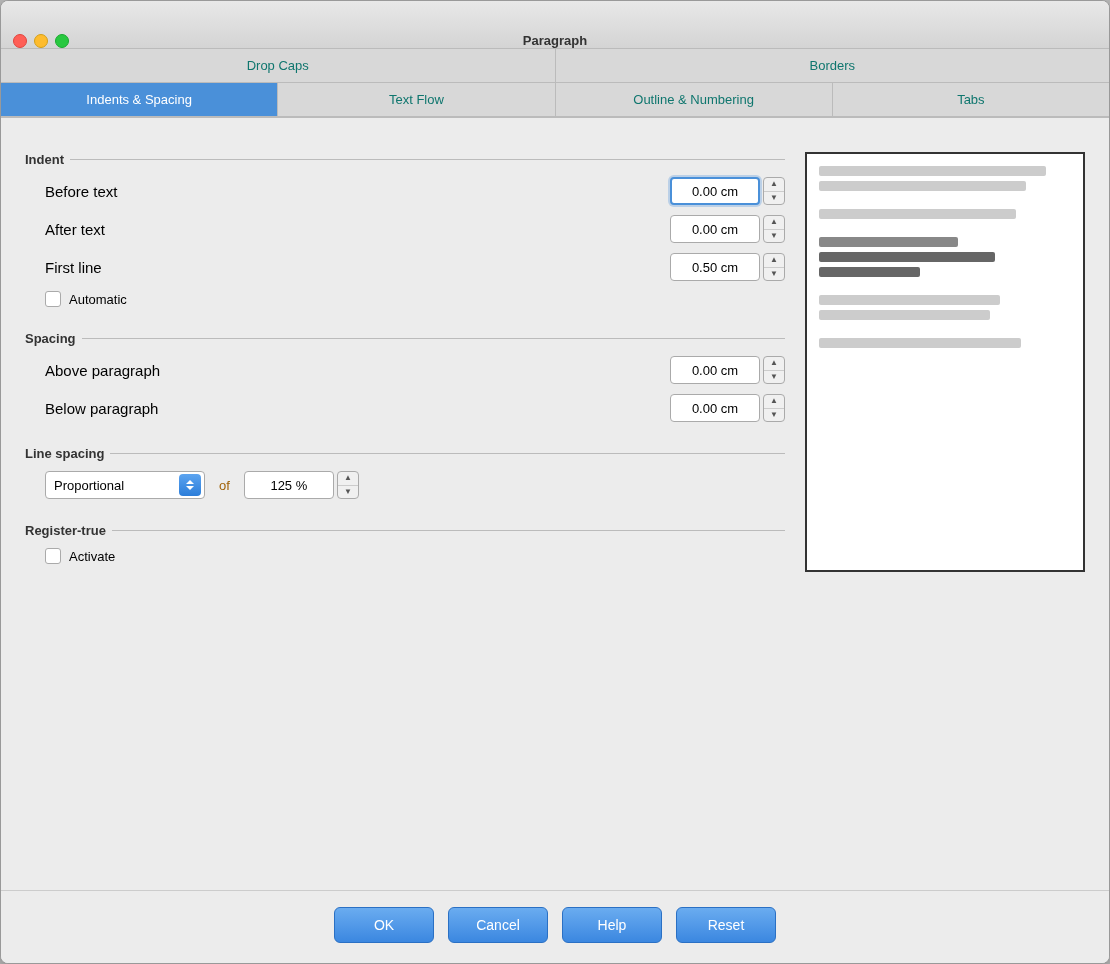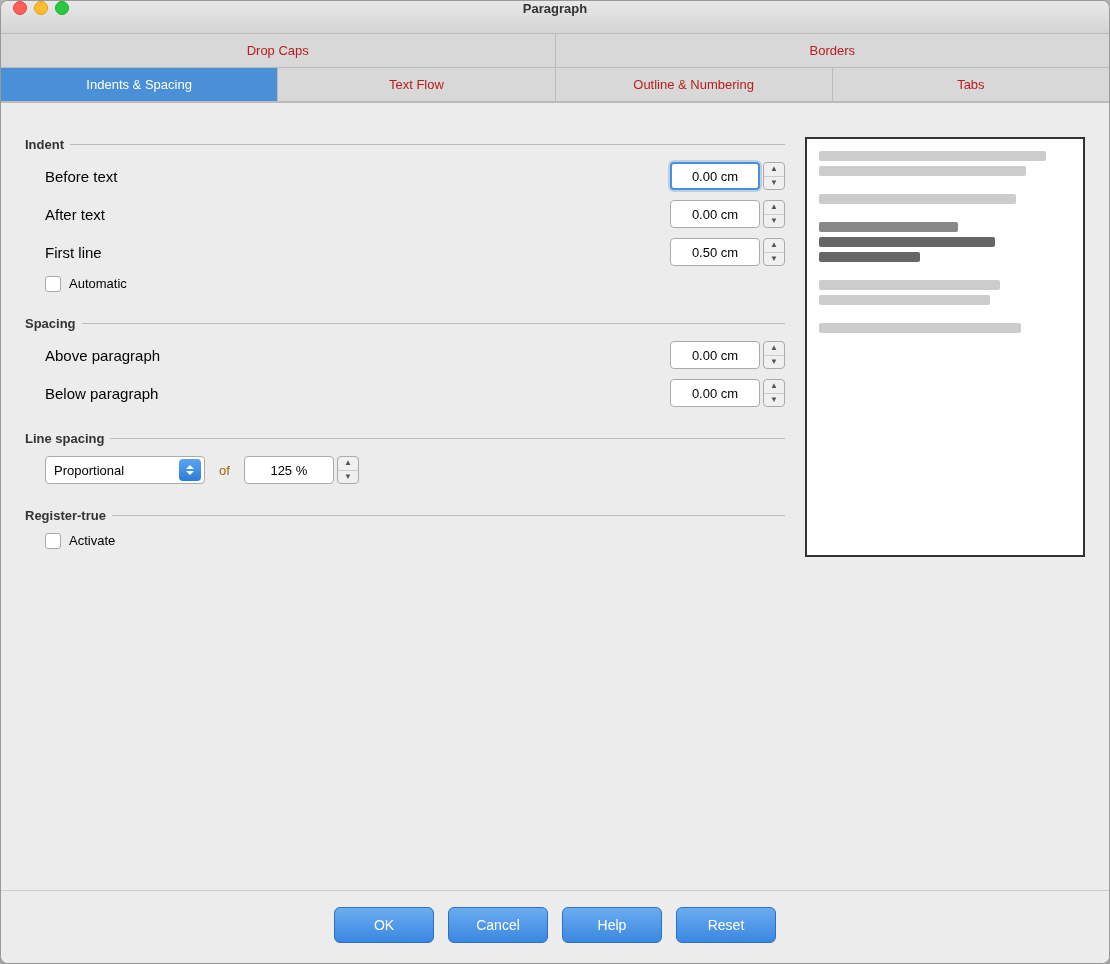--- a/index.html
+++ b/index.html
@@ -24,23 +24,23 @@
       overflow: hidden;
       display: flex;
       flex-direction: column;
       border: 1px solid #999;
       box-shadow: 0 4px 20px rgba(0,0,0,0.4);
     }
 
     
     .title-bar {
       background: linear-gradient(to bottom, #e8e8e8, #d4d4d4);
-      height: 33px;
-      display: flex;
-      align-items: flex-start;
+      height: 48px;
+      display: flex;
+      align-items: flex-end;
       justify-content: center;
       position: relative;
       border-bottom: 1px solid #bbb;
       flex-shrink: 0;
     }
     .title-bar-title {
       font-size: 13px;
       font-weight: 600;
       color: #333;
     }
@@ -75,21 +75,21 @@
       background: #d8d8d8;
       border-bottom: 2px solid #bbb;
       flex-shrink: 0;
     }
 
     .tab {
       flex: 1;
       text-align: center;
       padding: 9px 12px;
       font-size: 13px;
-      color: #b91c1c;
+      color: #0f766e;
       cursor: pointer;
       border-right: 1px solid #bbb;
       background: #d8d8d8;
       user-select: none;
     }
     .tab:last-child { border-right: none; }
     .tab.active {
       background: #4a90d9;
       color: #fff;
       font-weight: 500;
@@ -183,21 +183,21 @@
       font-size: 8px;
       color: #555;
       border-bottom: 1px solid #ccc;
       line-height: 1;
     }
     .spinner-down { border-bottom: none; }
 
     
     .checkbox-row {
       display: flex;
-      align-items: flex-start;
+      align-items: center;
       gap: 8px;
       padding-left: 20px;
       margin-bottom: 10px;
     }
     .checkbox {
       width: 16px;
       height: 16px;
       border: 1px solid #aaa;
       border-radius: 3px;
       background: #fff;

